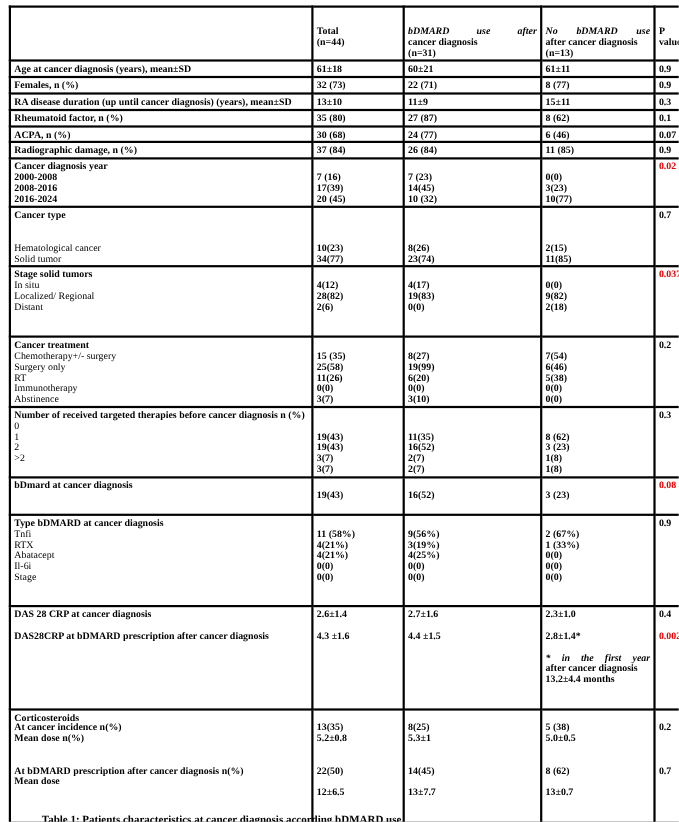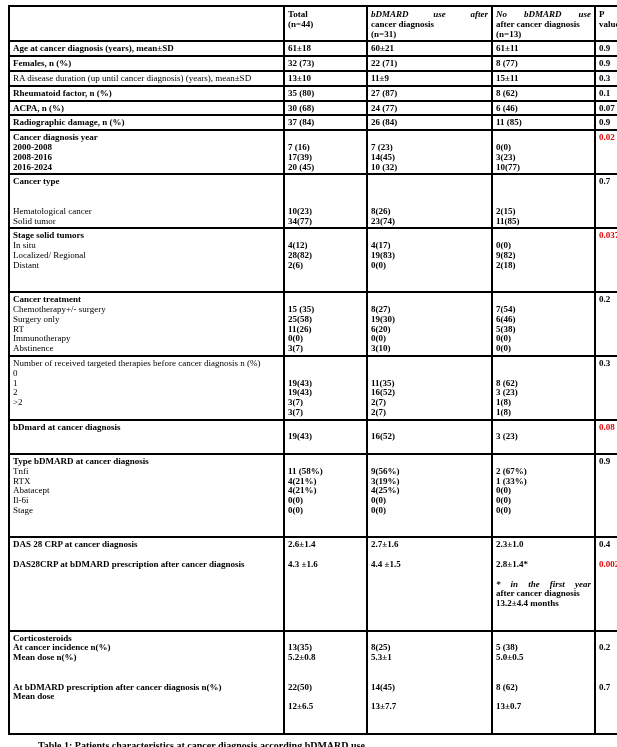--- a/index.html
+++ b/index.html
@@ -9,32 +9,32 @@
   }
   table{
     border-collapse:collapse;table-layout:fixed;
     margin:5px 0 0 8px;width:604px;
   }
   th,td{
     border:2px solid #000;vertical-align:top;
     padding:2px 3px 1px 3px;font-size:9px;text-align:left;
     overflow:hidden;
   }
-  th{padding-top:3px;}
+  th{padding-top:17px;}
   .col-label{width:267px;}
   .col-total{width:75px;}
   .col-bdmard{width:117px;}
   .col-no_bdmard{width:95px;}
   .col-p{width:50px;}
   .ln{height:9.8px;line-height:9.8px;white-space:nowrap;}
   .f-b{font-weight:bold;}
   .f-n{font-weight:normal;}
   .f-r{font-weight:bold;color:#e60000;}
   .f-jb{font-weight:bold;text-align:justify;text-align-last:justify;white-space:normal;font-style:italic;}
-  .ln.f-w{font-weight:normal;text-align:justify;white-space:normal;height:auto;min-height:9.8px;}
+  .ln.f-w{font-weight:bold;text-align:justify;white-space:normal;height:auto;min-height:9.8px;}
   .caption{
     position:absolute;top:740px;left:38px;
     font-weight:bold;font-size:10px;white-space:nowrap;
   }
 </style>
 </head>
 <body>
 
 <table>
   <thead id="thead">
@@ -269,21 +269,21 @@
           <div class="ln">&nbsp;</div>
           <div class="ln f-b">15 (35)</div>
           <div class="ln f-b">25(58)</div>
           <div class="ln f-b">11(26)</div>
           <div class="ln f-b">0(0)</div>
           <div class="ln f-b">3(7)</div>
         </td>
         <td class="col-bdmard">
           <div class="ln">&nbsp;</div>
           <div class="ln f-b">8(27)</div>
-          <div class="ln f-b">19(30)</div>
+          <div class="ln f-b">19(99)</div>
           <div class="ln f-b">6(20)</div>
           <div class="ln f-b">0(0)</div>
           <div class="ln f-b">3(10)</div>
         </td>
         <td class="col-no_bdmard">
           <div class="ln">&nbsp;</div>
           <div class="ln f-b">7(54)</div>
           <div class="ln f-b">6(46)</div>
           <div class="ln f-b">5(38)</div>
           <div class="ln f-b">0(0)</div>

